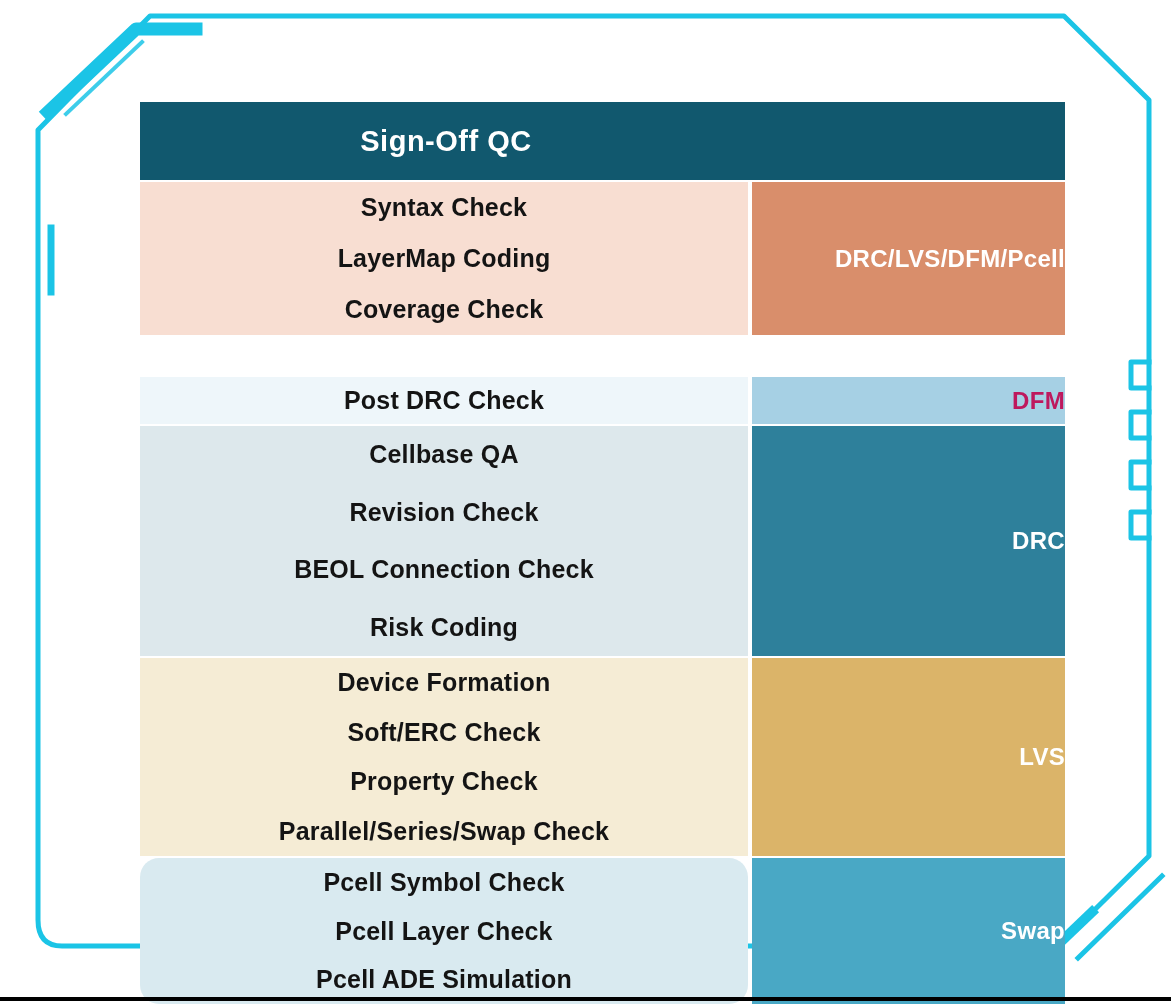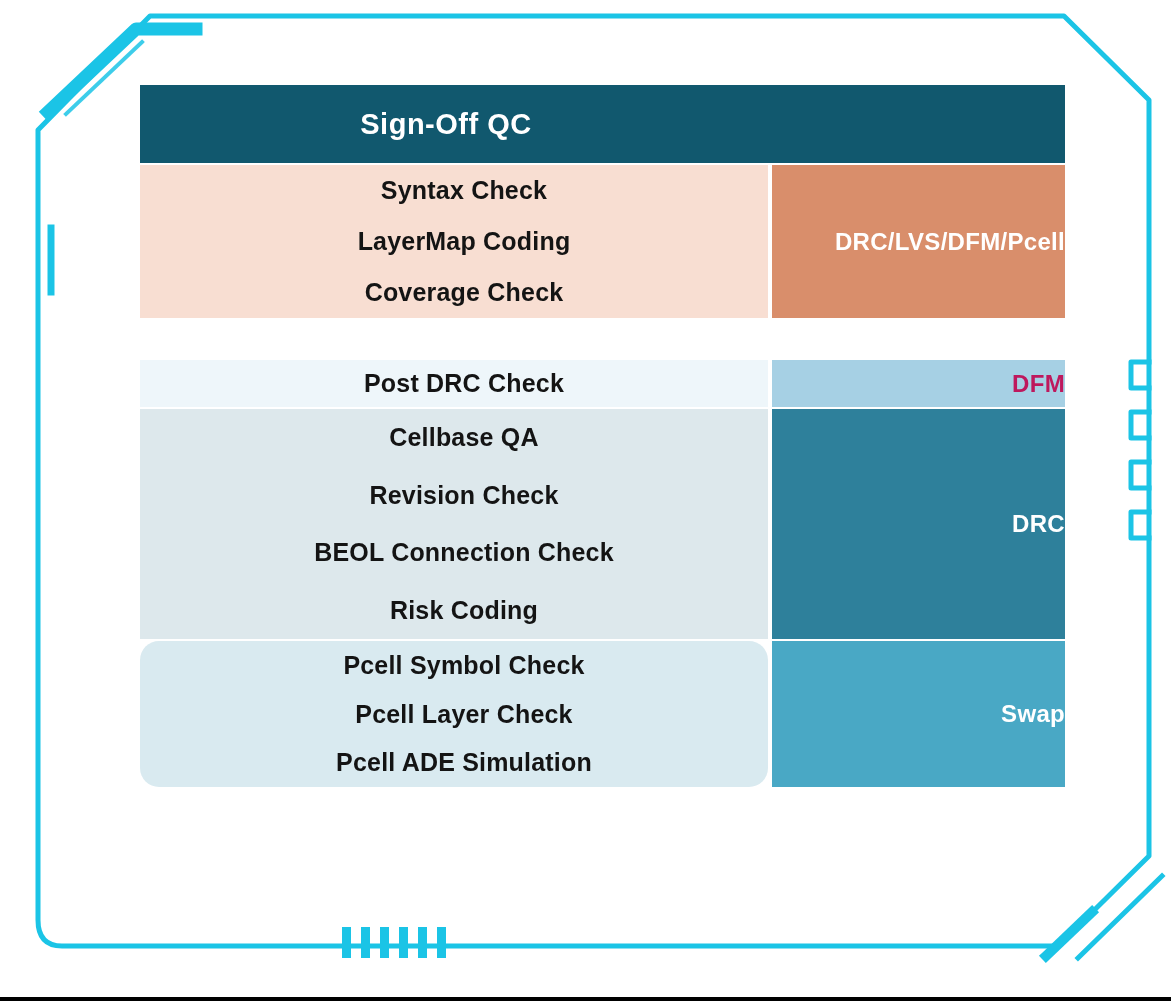--- a/index.html
+++ b/index.html
@@ -18,21 +18,21 @@
   .frame-svg {
     position: absolute;
     left: 0;
     top: 0;
     width: 1171px;
     height: 1005px;
   }
   .qc-table {
     position: absolute;
     left: 140px;
-    top: 85px;
+    top: 102px;
     width: 925px;
     display: flex;
     flex-direction: column;
     row-gap: 2px;
   }
   .header-row {
     height: 78px;
     background: #11586e;
     display: flex;
     align-items: center;
@@ -47,21 +47,20 @@
   }
   .group-row {
     display: flex;
     column-gap: 4px;
   }
   .left-cell {
     width: 608px;
     display: flex;
     flex-direction: column;
     justify-content: center;
-    padding-left: 20px;
   }
   .check-item {
     flex: 1;
     display: flex;
     align-items: center;
     justify-content: center;
     font-size: 25px;
     font-weight: 700;
     color: #141414;
     letter-spacing: 0.2px;
@@ -158,20 +157,31 @@
         <div class="check-item">Cellbase QA</div>
         <div class="check-item">Revision Check</div>
         <div class="check-item">BEOL Connection Check</div>
         <div class="check-item">Risk Coding</div>
       </div>
       <div class="right-cell">
         <span>DRC</span>
       </div>
     </div>
 
+    <div class="group-row g3">
+      <div class="left-cell">
+        <div class="check-item">Device Formation</div>
+        <div class="check-item">Soft/ERC Check</div>
+        <div class="check-item">Property Check</div>
+        <div class="check-item">Parallel/Series/Swap Check</div>
+      </div>
+      <div class="right-cell">
+        <span>LVS</span>
+      </div>
+    </div>
 
     <div class="group-row g4">
       <div class="left-cell">
         <div class="check-item">Pcell Symbol Check</div>
         <div class="check-item">Pcell Layer Check</div>
         <div class="check-item">Pcell ADE Simulation</div>
       </div>
       <div class="right-cell">
         <span>Swap</span>
       </div>

